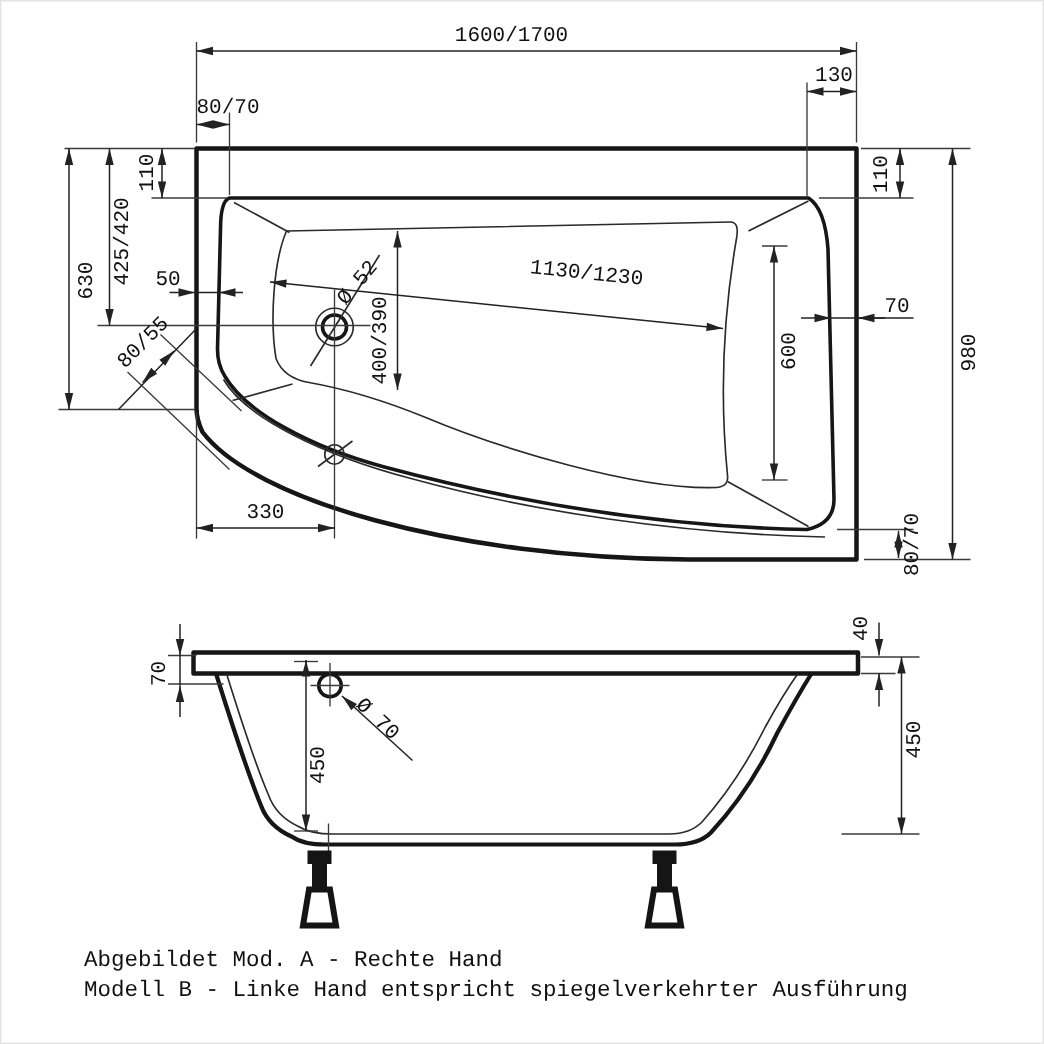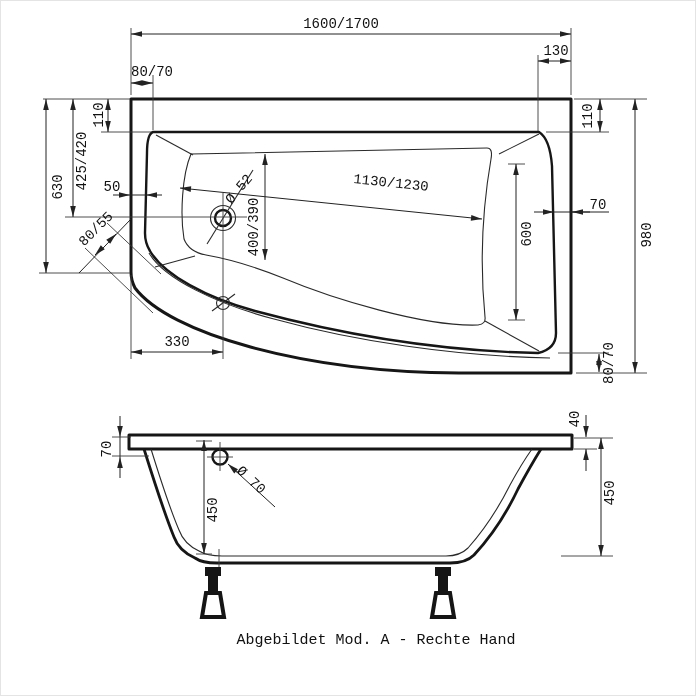--- a/index.html
+++ b/index.html
@@ -12,21 +12,21 @@
   .geo-thick{fill:none;stroke:#161616;stroke-width:3;stroke-linejoin:round;}
   .geo-med{fill:none;stroke:#161616;stroke-width:2.4;stroke-linejoin:round;}
   .geo-body{fill:none;stroke:#161616;stroke-width:2.8;stroke-linejoin:round;}
   .geo-thin{fill:none;stroke:#2a2a2a;stroke-width:1.1;}
   .ext{fill:none;stroke:#3a3a3a;stroke-width:0.9;}
   .dim{fill:none;stroke:#222222;stroke-width:1;}
   .dimtext{font-size:14px;fill:#111;text-anchor:middle;dominant-baseline:central;}
   .foot-solid{fill:#151515;stroke:none;}
   .foot-trap{fill:#ffffff;stroke:#151515;stroke-width:4;stroke-linejoin:miter;}
   .caption{
-    position:absolute;left:55px;top:630px;width:640px;text-align:center;
+    position:absolute;left:55px;top:630px;width:640px;text-align:left;
     font-size:15px;color:#111;line-height:1.35;
   }
 </style>
 </head>
 <body>
 
 <div class="stage">
 <svg width="696" height="696" viewBox="0 0 696 696">
   <defs>
     <marker id="ah" viewBox="-12 -4 13 8" refX="0" refY="0" markerWidth="13" markerHeight="8" orient="auto-start-reverse" markerUnits="userSpaceOnUse">
@@ -184,14 +184,15 @@
     <text class="dimtext" transform="rotate(-90 106 448)" x="106" y="448">70</text>
     <text class="dimtext" transform="rotate(43 250 479)" x="250" y="479">Ø 70</text>
     <text class="dimtext" transform="rotate(-90 212 509)" x="212" y="509">450</text>
     <text class="dimtext" transform="rotate(-90 574 418)" x="574" y="418">40</text>
     <text class="dimtext" transform="rotate(-90 609 492)" x="609" y="492">450</text>
   </g>
 </svg>
 
 <div class="caption">
   <div>Abgebildet Mod. A - Rechte Hand</div>
+  <div>Modell B - Linke Hand entspricht spiegelverkehrter Ausführung</div>
 </div>
 </div>
 
 </body></html>

